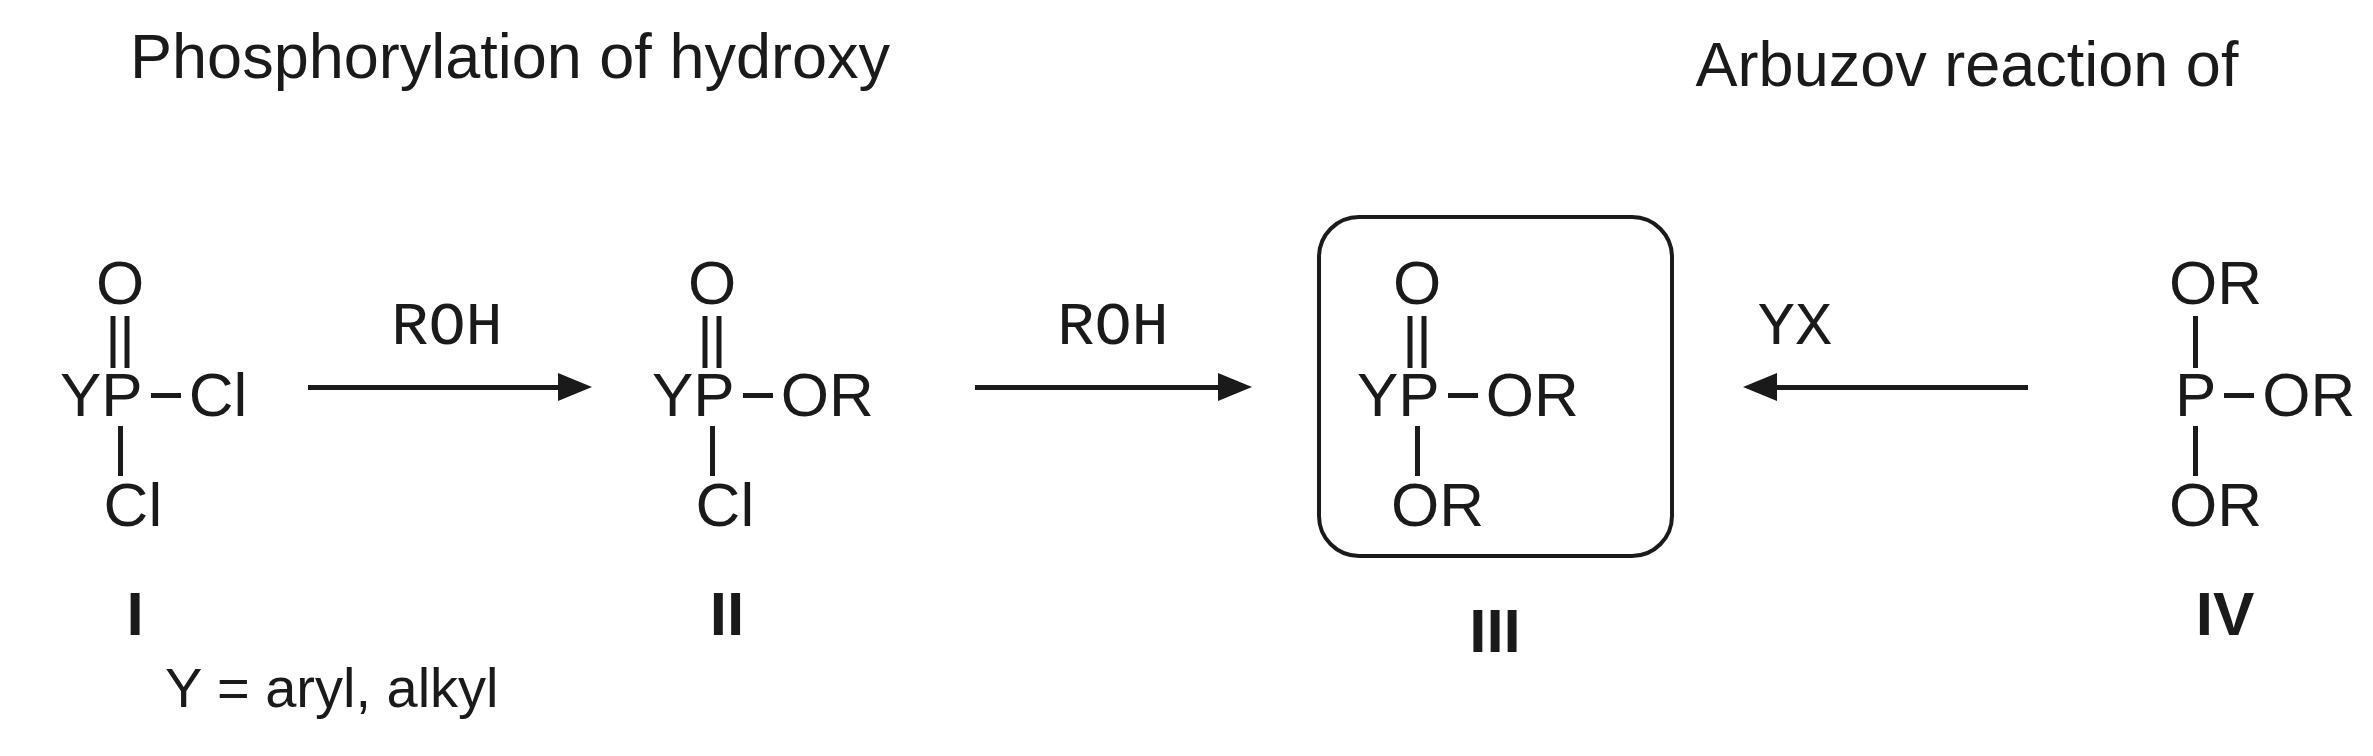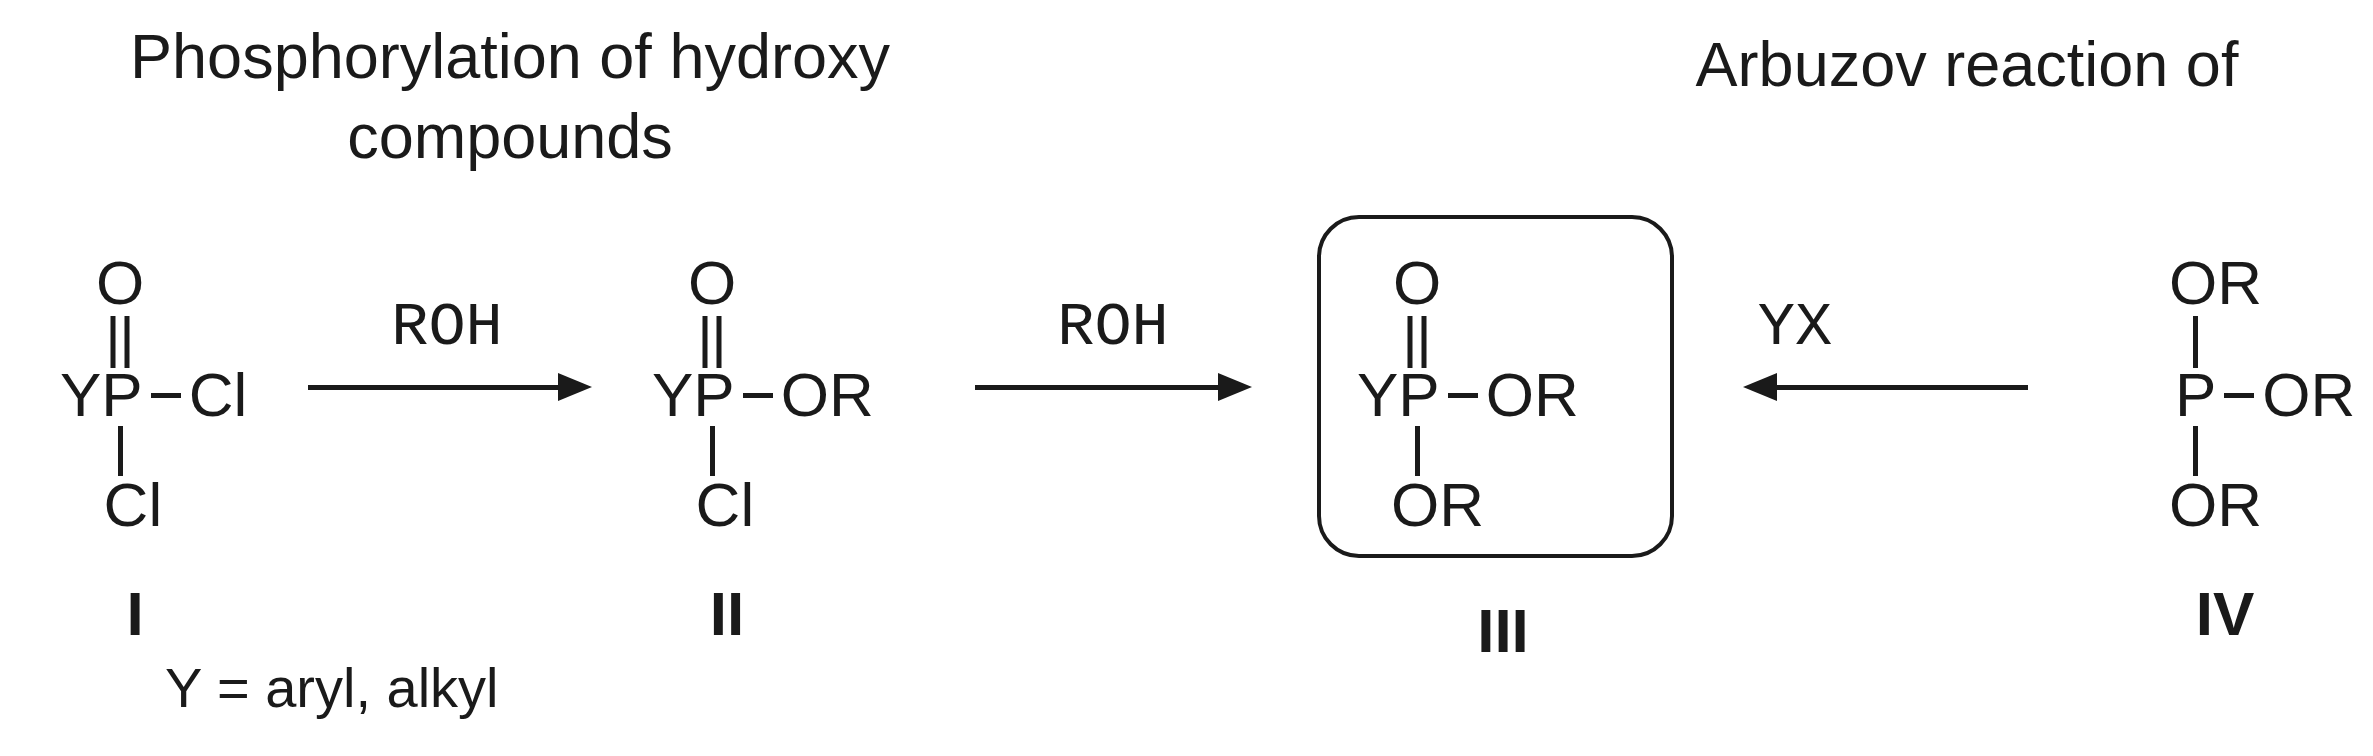--- a/index.html
+++ b/index.html
@@ -83,21 +83,21 @@
 
   .struct-label {
     position: absolute;
     top: 328px;
     left: 95px;
     transform: translateX(-50%);
     font-size: 62px;
     font-weight: bold;
     color: #1a1a1a;
   }
-  .s3 .struct-label { left: 158px; top: 345px; margin-left: 8px; }
+  .s3 .struct-label { left: 158px; top: 345px; }
   .s4 .struct-label { left: 110px; }
 
   
   .product-box {
     position: absolute;
     left: 1317px;
     top: 215px;
     width: 357px;
     height: 343px;
     border: 4px solid #1a1a1a;
@@ -154,21 +154,20 @@
     white-space: nowrap;
   }
 </style>
 </head>
 <body>
 
 <div class="canvas">
 
   <div class="title title-left">
     <div>Phosphorylation of hydroxy</div>
-    <div>compounds</div>
   </div>
   <div class="title title-right">
     <div>Arbuzov reaction of</div>
   </div>
 
   <div class="product-box"></div>
 
   <div class="structure s1">
     <div class="atom atom-top center-char">O</div>
     <div class="dbond">

